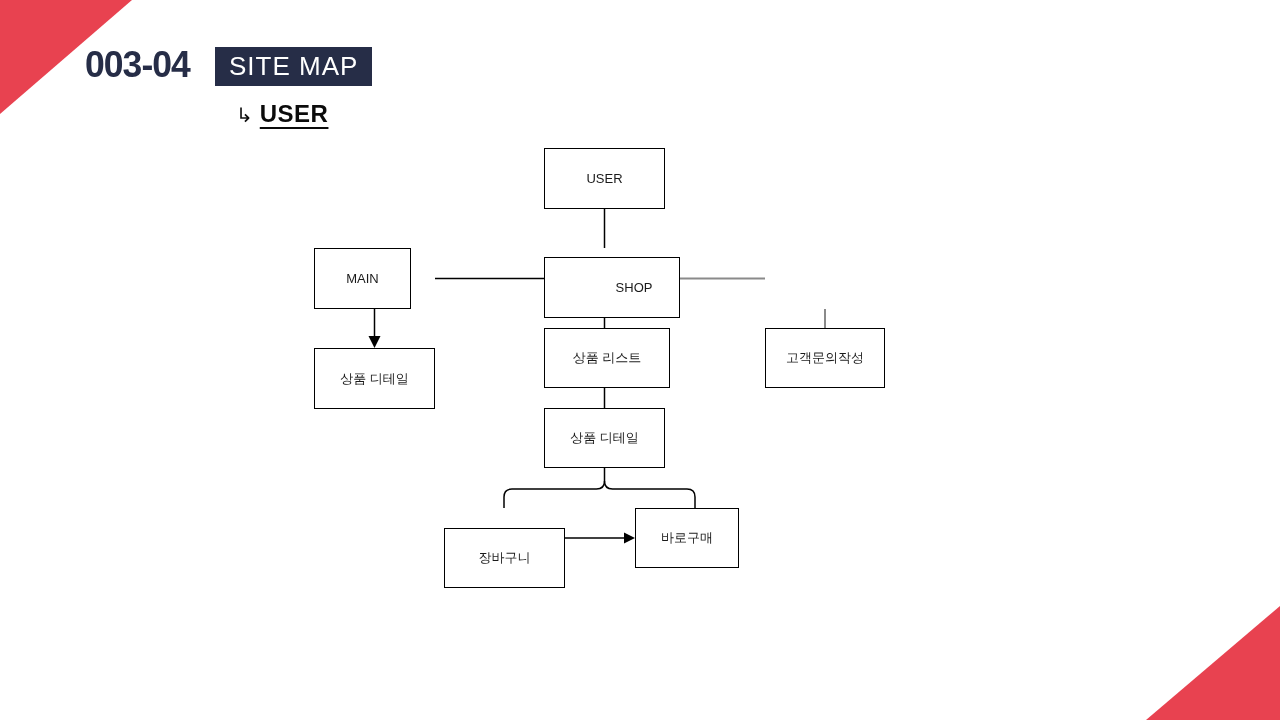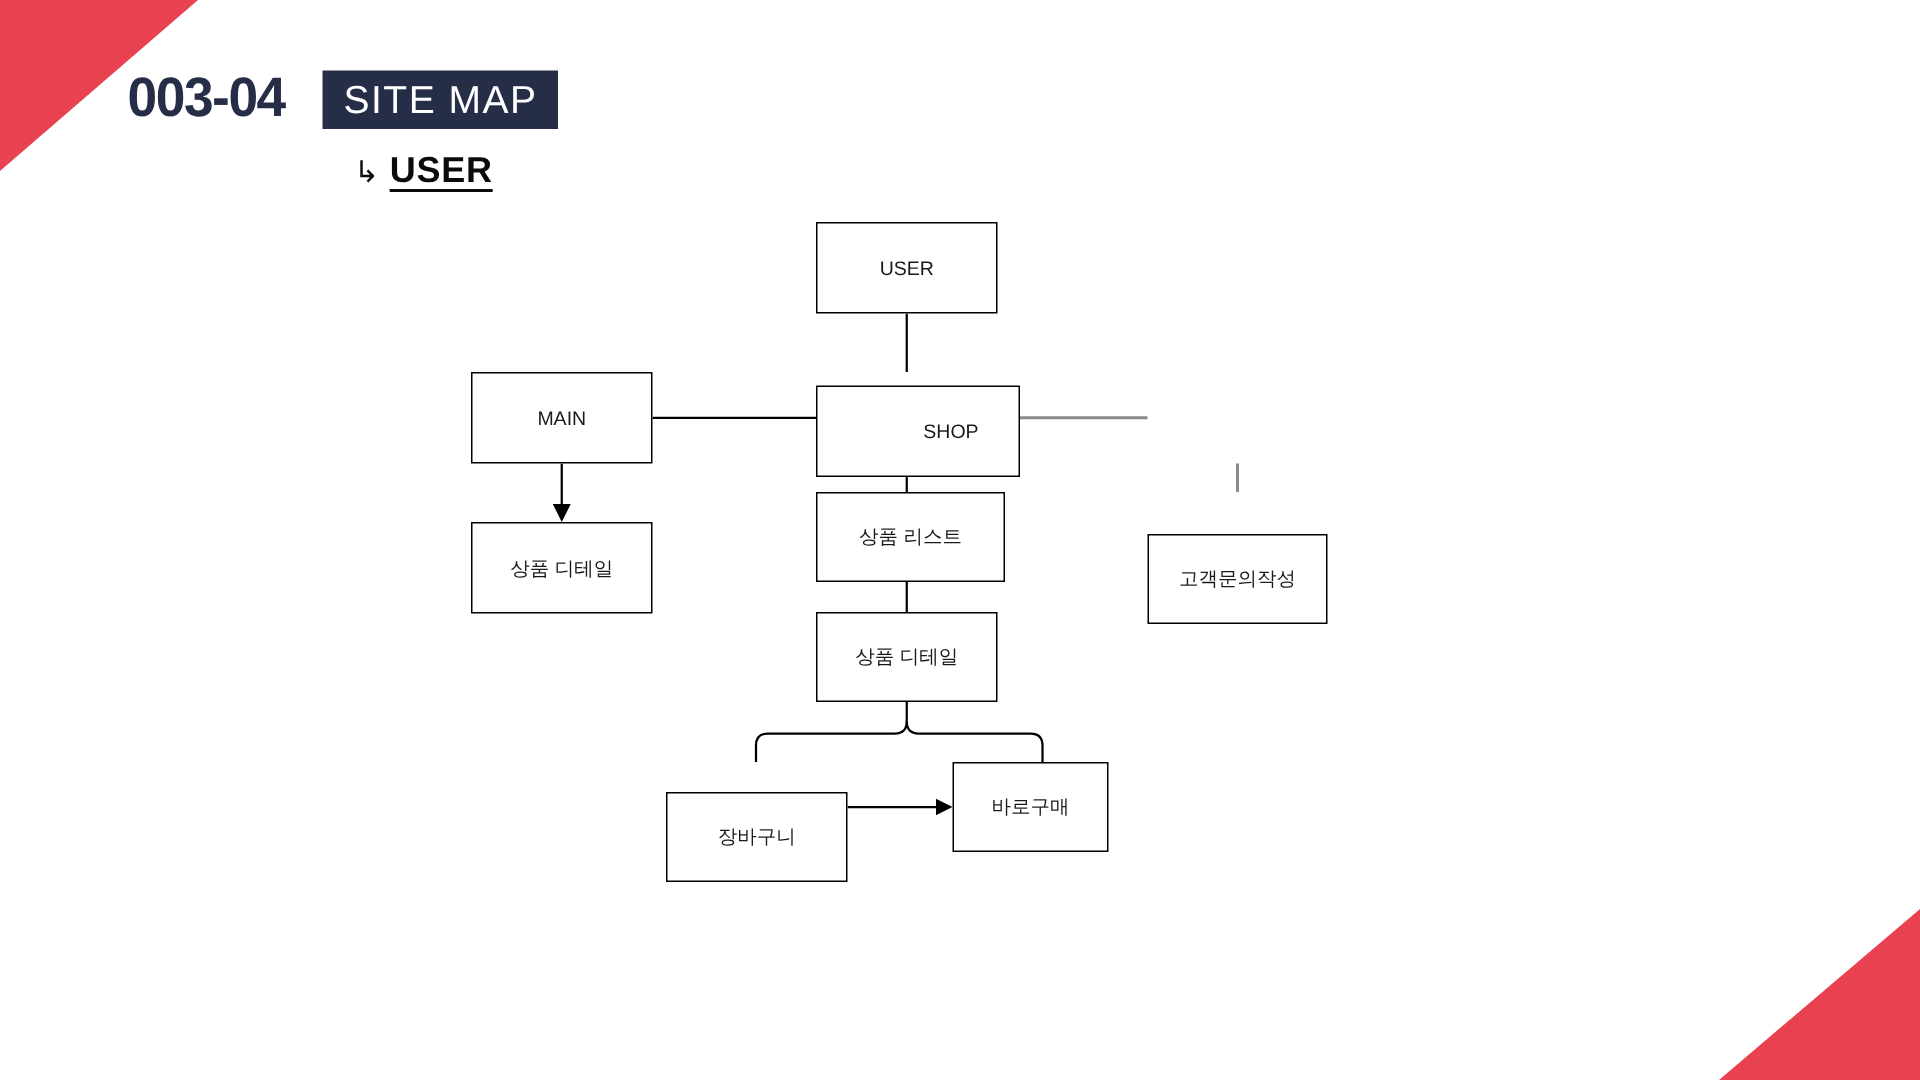--- a/index.html
+++ b/index.html
@@ -83,26 +83,26 @@
     background: #ffffff;
     border: 1.5px solid #000000;
     display: flex;
     align-items: center;
     justify-content: center;
     font-size: 13px;
     color: #1a1a1a;
     text-align: center;
   }
   .node-user                { left: 544px; top: 148px; width: 121px; height: 61px; }
-  .node-main                { left: 314px; top: 248px; width: 121px; height: 61px; }
+  .node-main                { left: 314px; top: 248px; width: 97px; height: 61px; }
   .node-shop                { left: 544px; top: 257px; width: 136px; height: 61px; padding-left: 44px; }
   .node-customer-center     { left: 765px; top: 248px; width: 120px; height: 61px; }
   .node-product-detail-left { left: 314px; top: 348px; width: 121px; height: 61px; }
   .node-product-list        { left: 544px; top: 328px; width: 126px; height: 60px; }
-  .node-customer-inquiry    { left: 765px; top: 328px; width: 120px; height: 60px; margin-top: 28px; }
+  .node-customer-inquiry    { left: 765px; top: 328px; width: 120px; height: 60px; }
   .node-product-detail-mid  { left: 544px; top: 408px; width: 121px; height: 60px; }
   .node-cart                { left: 444px; top: 508px; width: 121px; height: 60px; margin-top: 20px; }
   .node-buy-now             { left: 635px; top: 508px; width: 104px; height: 60px; }
 </style>
 </head>
 <body>
 
 <div class="corner-tl"></div>
 <div class="corner-br"></div>
 

